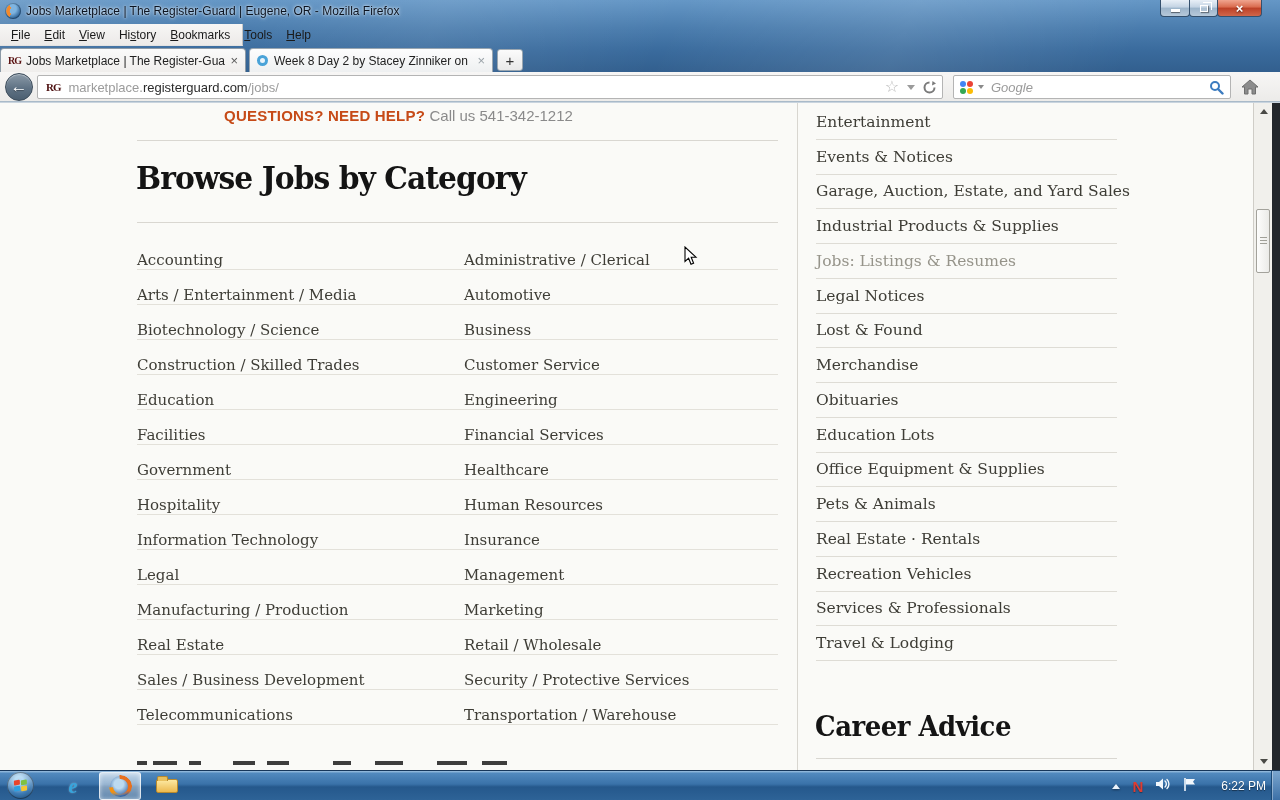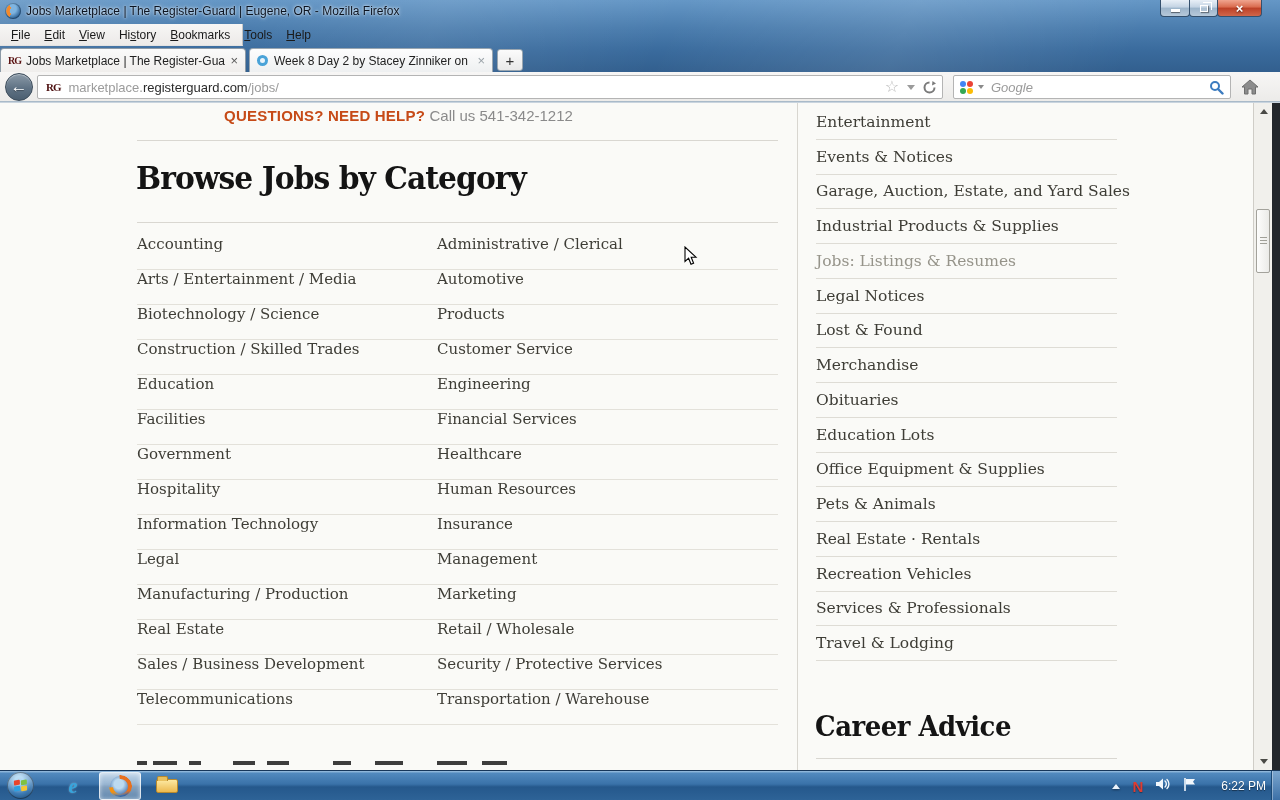--- a/index.html
+++ b/index.html
@@ -156,26 +156,26 @@
 
   .page-h1 {
     position:absolute; left:136px; top:57px;
     font-family:"DejaVu Serif", serif; font-weight:bold; font-size:31px; color:#141414;
     letter-spacing:-1px; transform:scaleX(0.96); transform-origin:left;
   }
 
   .job-rows { position:absolute; left:137px; top:132px; width:641px; }
   .job-row {
     height:35px; border-bottom:1px solid #e3e1da;
-    display:flex; align-items:flex-start; position:relative;
+    display:flex; align-items:flex-end; position:relative;
   }
   .job-link {
     font-family:"DejaVu Serif", serif; font-size:15px; color:#3e3d36; white-space:nowrap;
   }
-  .job-link.col2 { position:absolute; left:300px; }
+  .job-link.col2 { position:absolute; left:327px; }
 
   .partial-heading {
     position:absolute; left:137px; top:655px; width:375px; height:7px; overflow:hidden; opacity:0.85;
     background:
       linear-gradient(90deg,
         #1c1c1c 0 10px, transparent 10px 16px,
         #1c1c1c 16px 40px, transparent 40px 52px,
         #1c1c1c 52px 64px, transparent 64px 96px,
         #1c1c1c 96px 118px, transparent 118px 130px,
         #1c1c1c 130px 152px, transparent 152px 196px,
@@ -389,21 +389,21 @@
         <div class="job-row">
           <span class="job-link">Accounting</span>
           <span class="job-link col2">Administrative / Clerical</span>
         </div>
         <div class="job-row">
           <span class="job-link">Arts / Entertainment / Media</span>
           <span class="job-link col2">Automotive</span>
         </div>
         <div class="job-row">
           <span class="job-link">Biotechnology / Science</span>
-          <span class="job-link col2">Products</span>
+          <span class="job-link col2">Business</span>
         </div>
         <div class="job-row">
           <span class="job-link">Construction / Skilled Trades</span>
           <span class="job-link col2">Customer Service</span>
         </div>
         <div class="job-row">
           <span class="job-link">Education</span>
           <span class="job-link col2">Engineering</span>
         </div>
         <div class="job-row">

